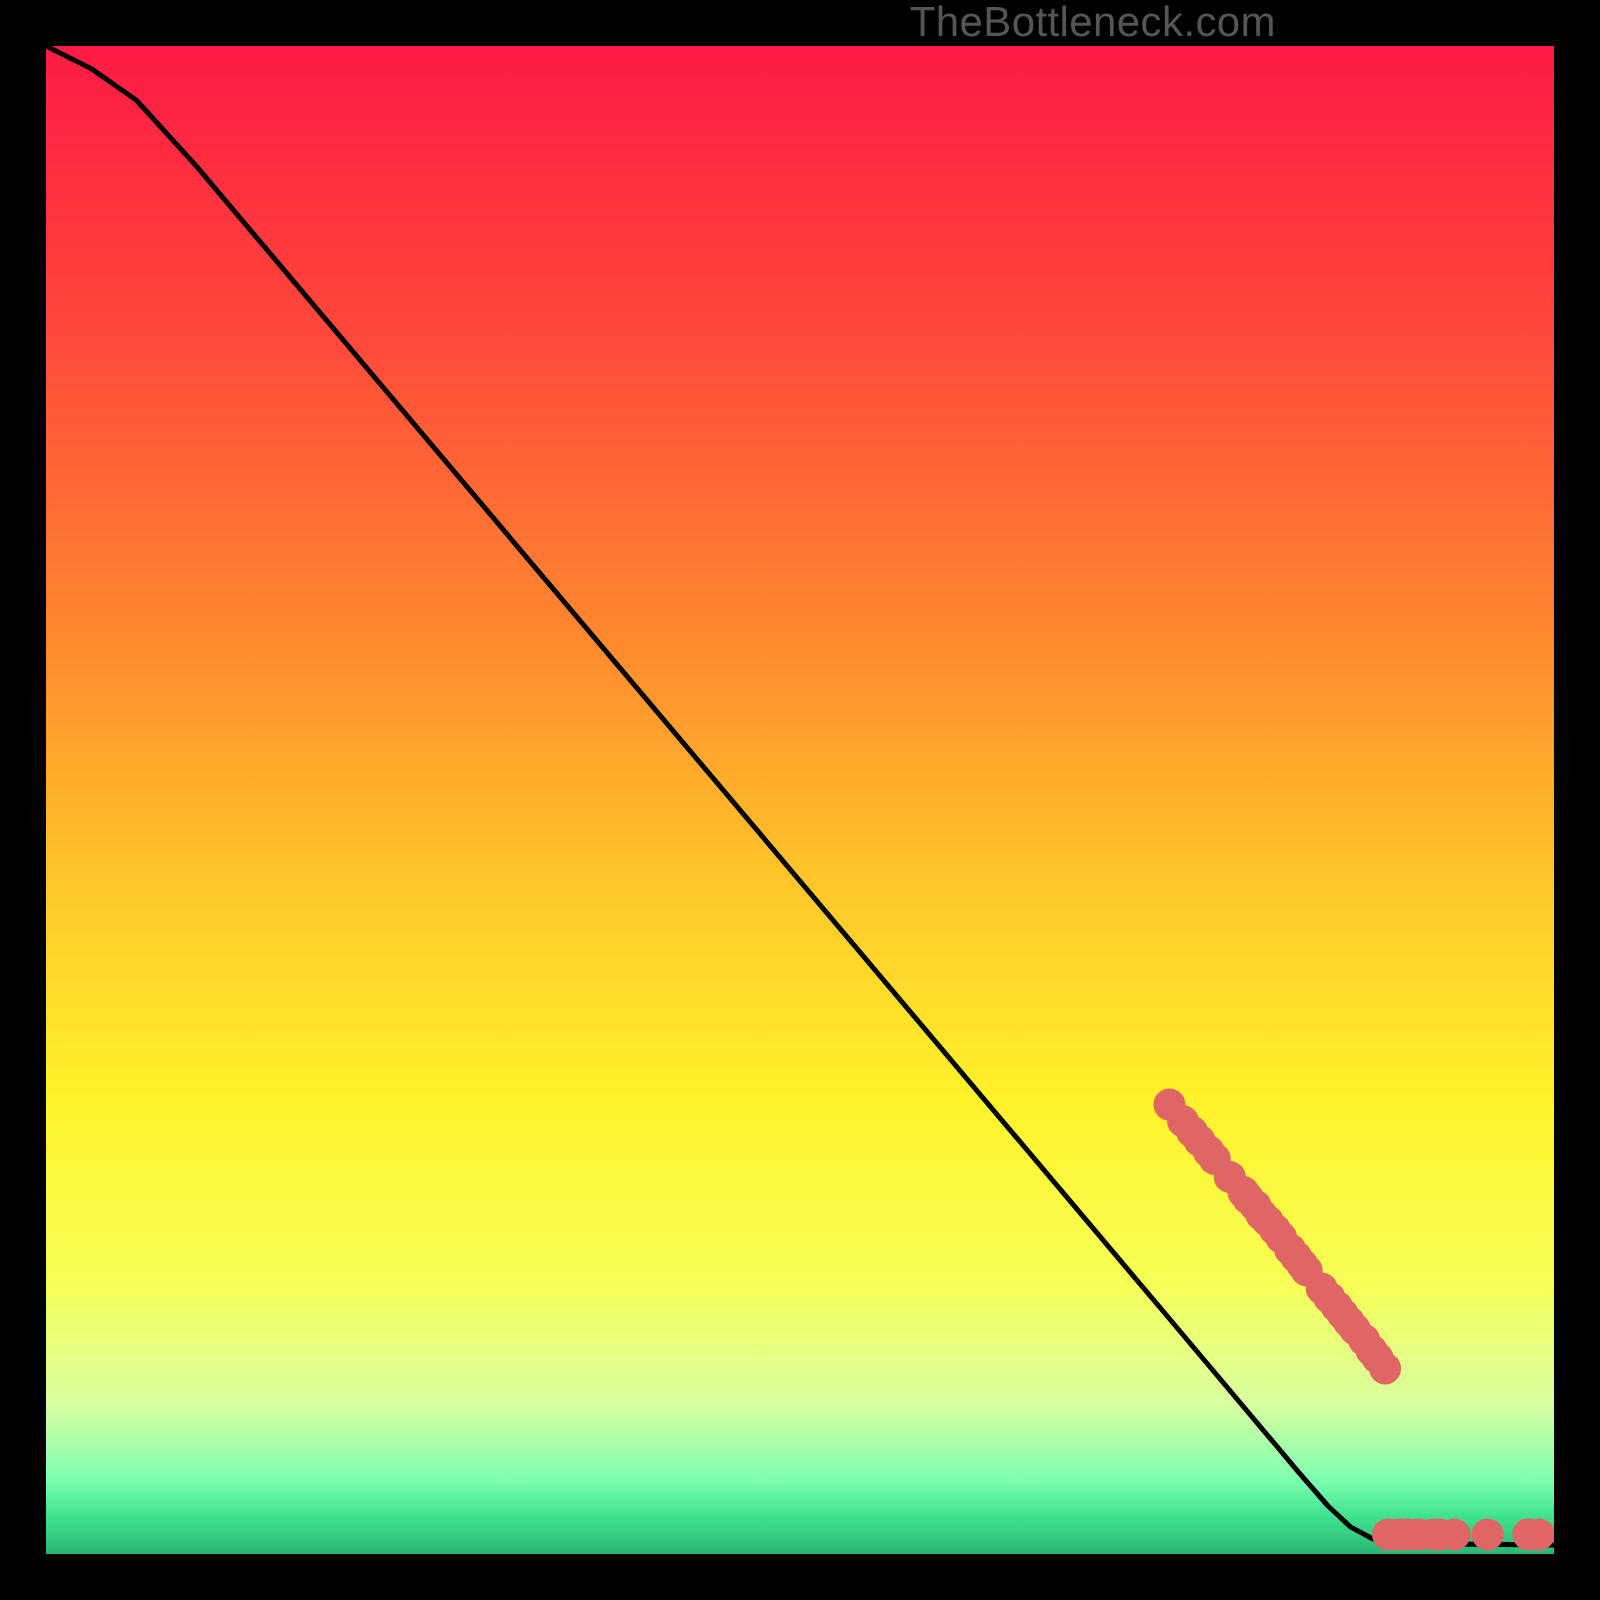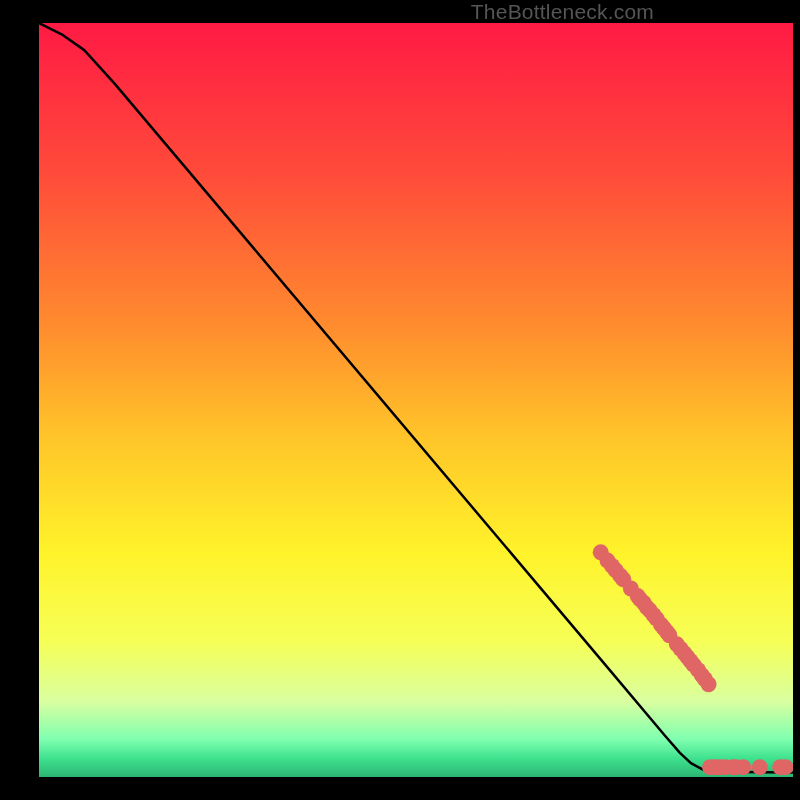--- a/index.html
+++ b/index.html
@@ -6,21 +6,20 @@
     margin: 0;
     padding: 0;
     background: #000;
     font-family: Arial, sans-serif;
   }
   .wrap {
     width: 656px;
     height: 800px;
     position: relative;
     background: #000;
-    margin-left: 16px;
   }
   .watermark {
     position: absolute;
     top: 0px;
     right: 18px;
     color: #555;
     font-size: 21px;
     font-weight: 500;
     font-family: Arial, sans-serif;
     letter-spacing: 0.2px;

